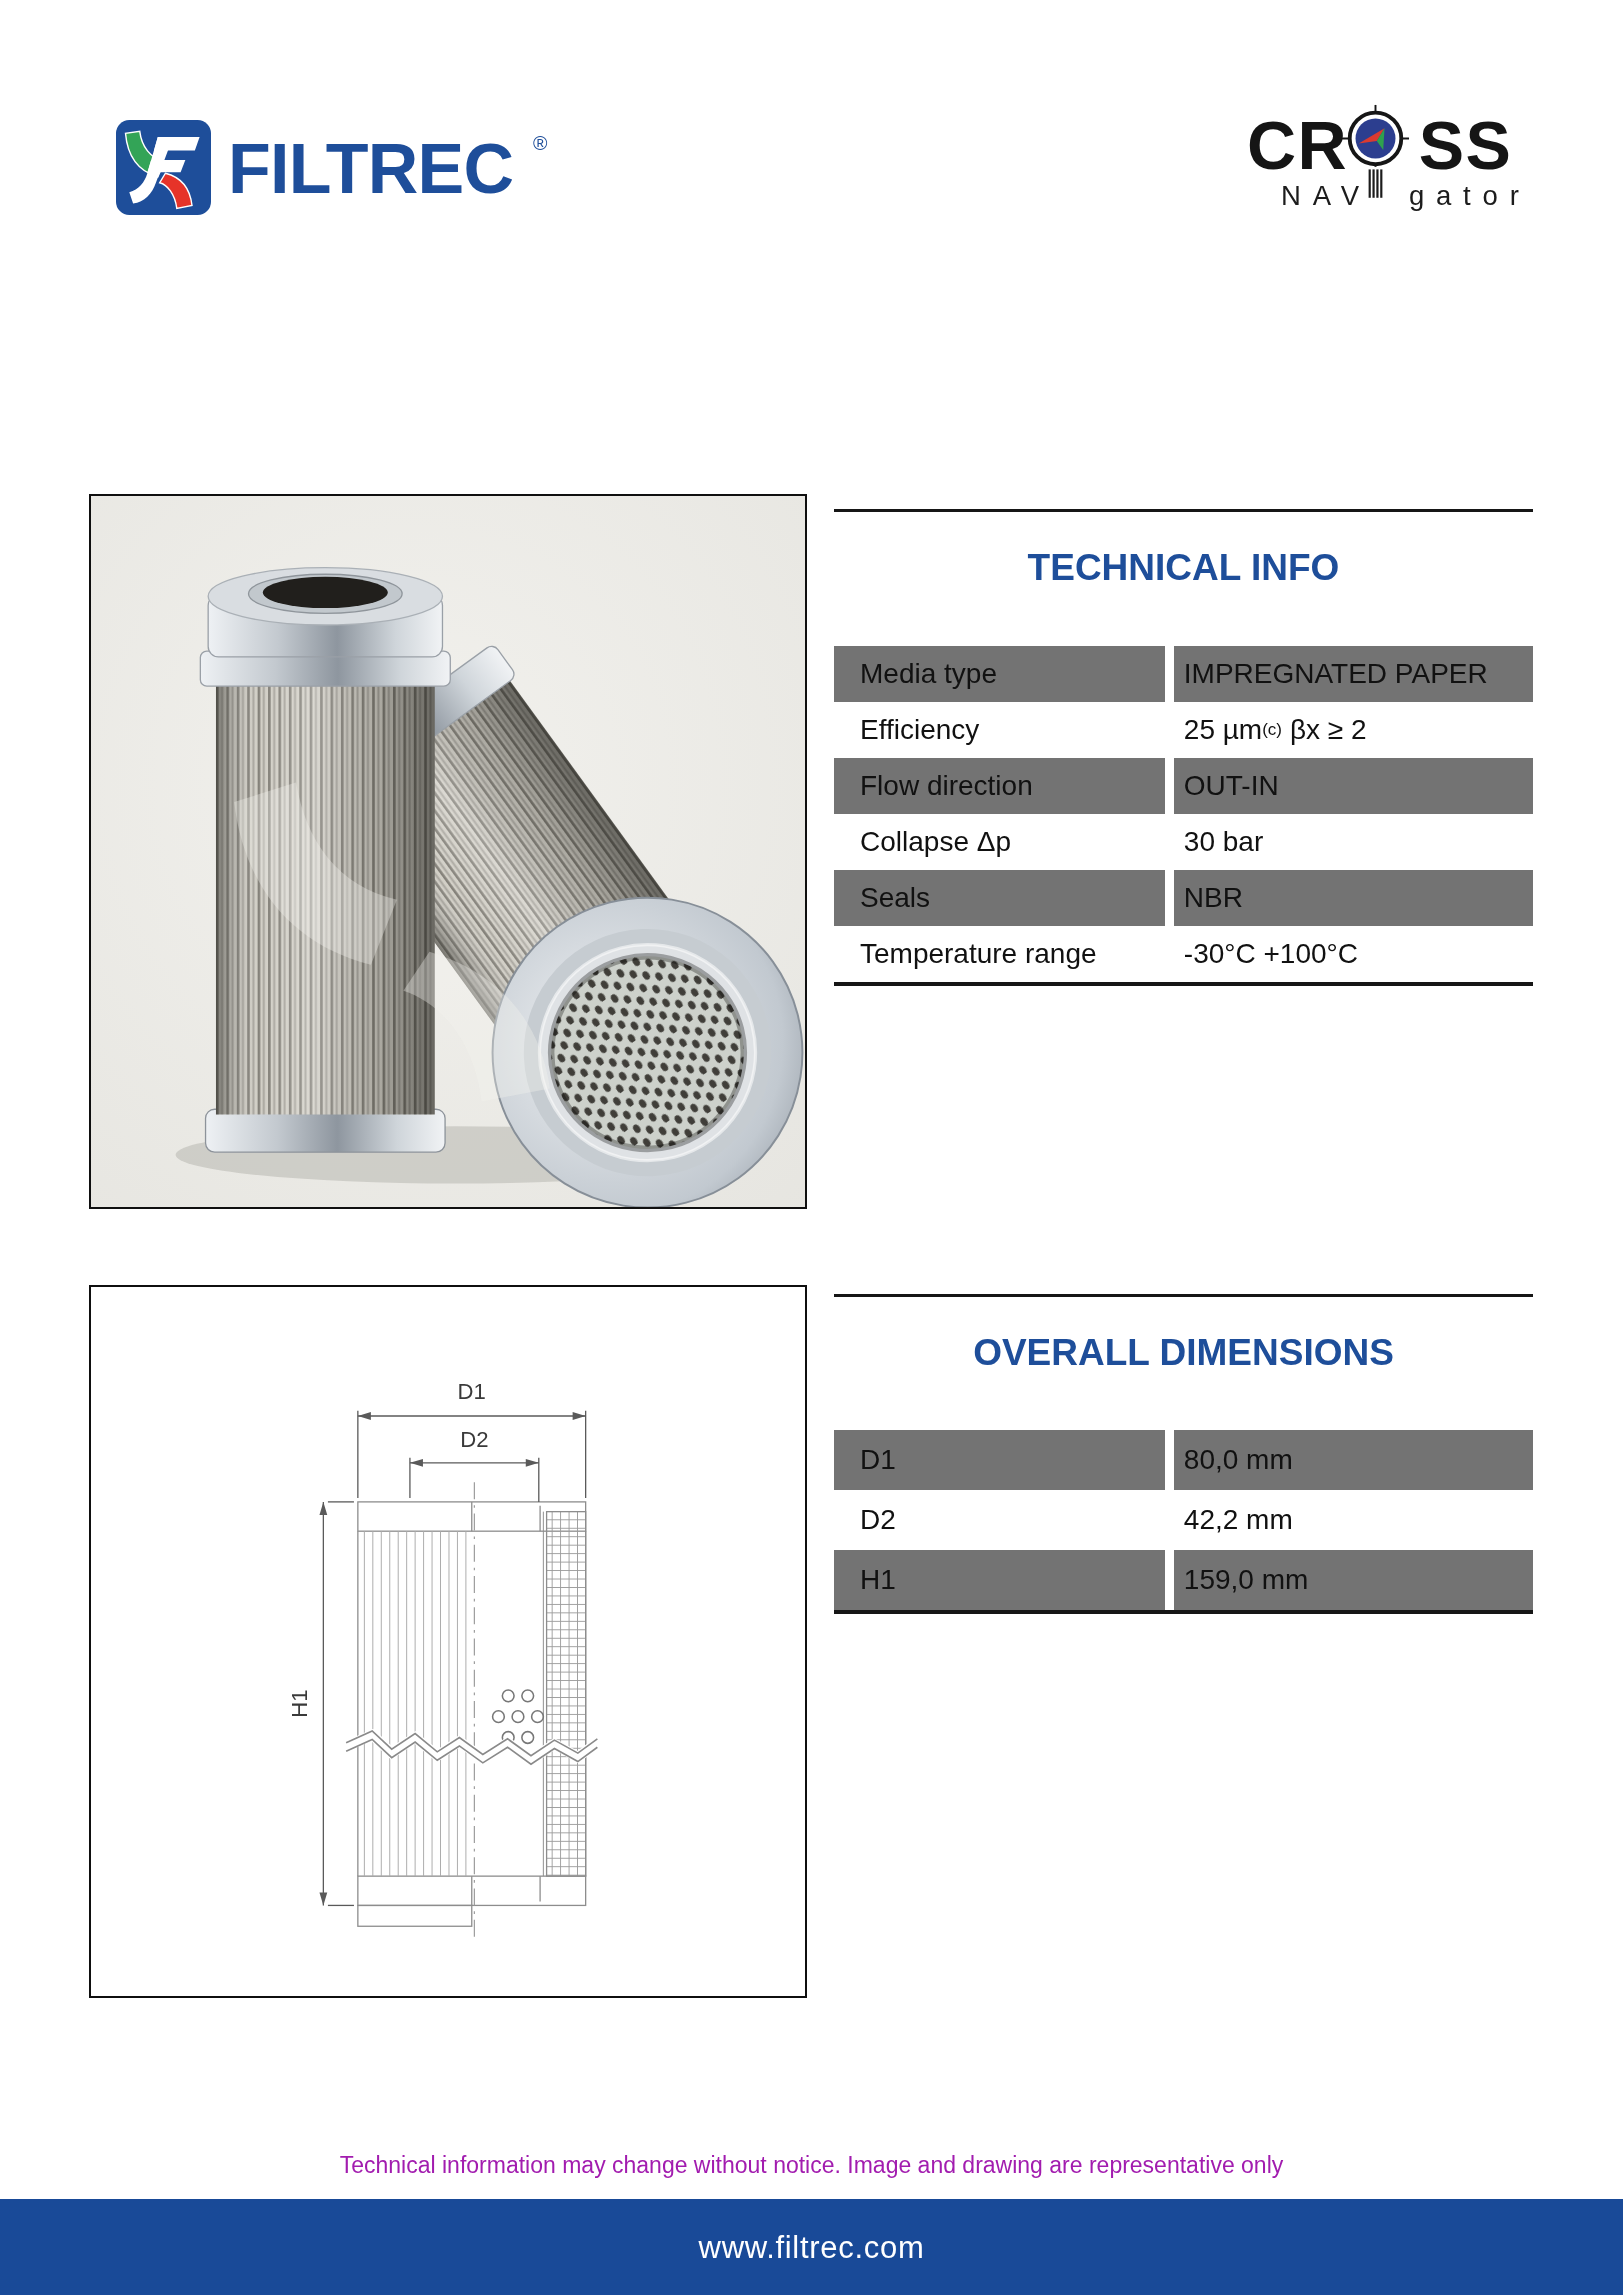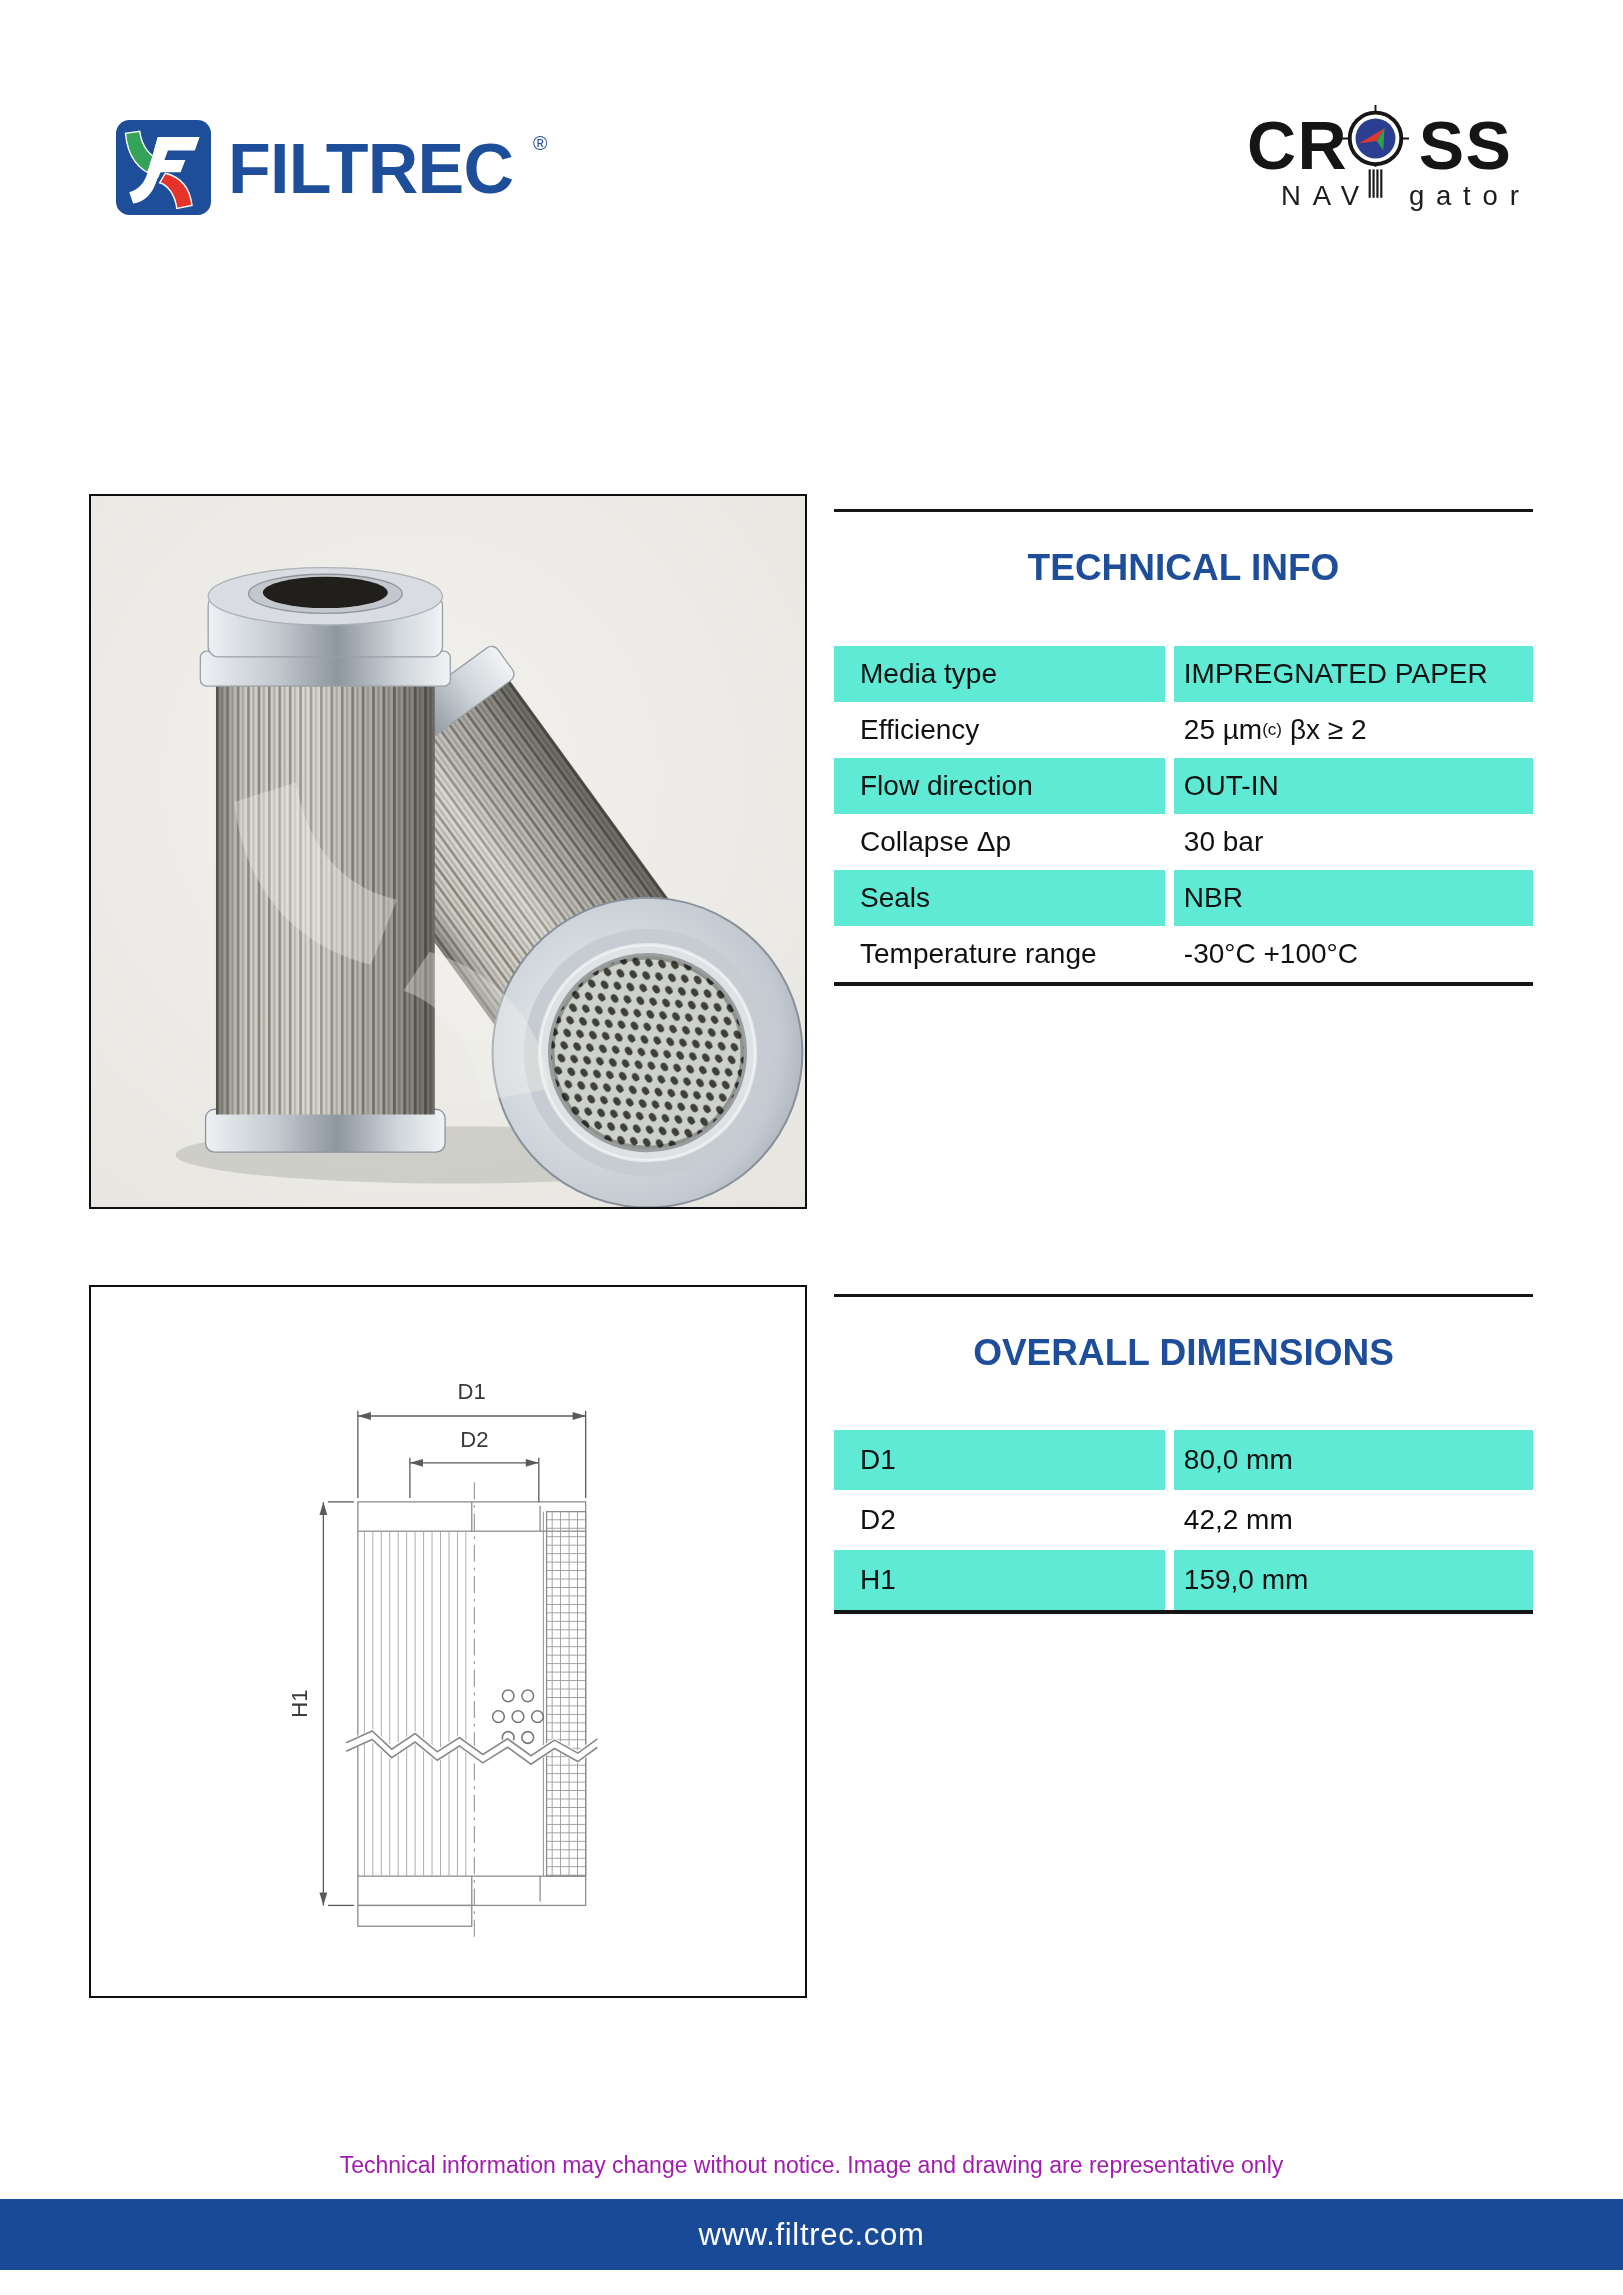--- a/index.html
+++ b/index.html
@@ -34,26 +34,26 @@
   .rule{height:3.3px;background:#161616;}
   .section-title{margin-top:34px;height:43px;text-align:center;font-size:37px;font-weight:700;color:#1e4e9a;line-height:43px;letter-spacing:0px;}
   .spec-table{margin-top:57px;}
   .spec-table.dims{margin-top:56px;}
   .t-row{display:flex;height:56px;}
   .dims .t-row{height:60px;}
   .t-row .cell{display:flex;align-items:center;font-size:28px;color:#111111;background:transparent;}
   .t-row .cell.l{width:47.3%;padding-left:26px;box-sizing:border-box;}
   .t-row .gap{width:9.2px;background:#ffffff;}
   .t-row .cell.r{flex:1;padding-left:10px;box-sizing:border-box;}
-  .t-row.odd .cell{background:#5eead4;}
+  .t-row.odd .cell{background:#737373;}
   .effsub{font-size:17px;}
   .effrest{margin-left:7.9px;}
   
   .disclaimer{position:absolute;left:0;top:2152px;width:100%;text-align:center;font-size:23px;color:#a21caf;}
-  .footer-bar{position:absolute;left:0;top:2199px;width:100%;height:71px;background:#194a98;display:flex;align-items:center;justify-content:center;}
+  .footer-bar{position:absolute;left:0;top:2199px;width:100%;height:97px;background:#194a98;display:flex;align-items:center;justify-content:center;}
   .footer-url{font-size:31px;color:#ffffff;letter-spacing:0.7px;}
 </style>
 </head>
 <body>
 
 <div class="page">
 
   <div class="brand-logo">
     <span>
       <svg width="95" height="95" viewBox="0 0 100 100">

